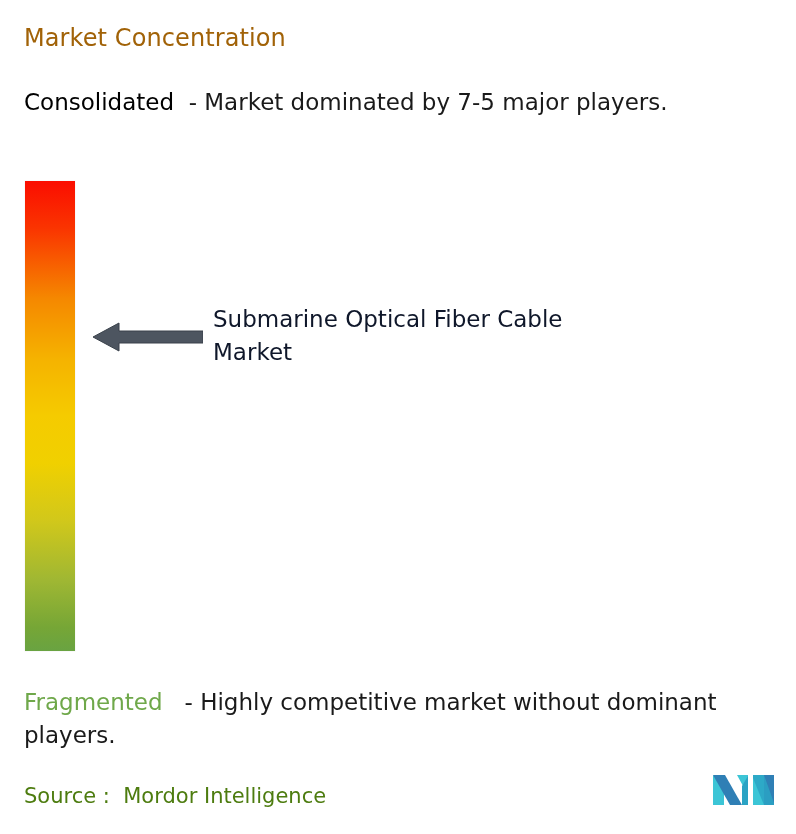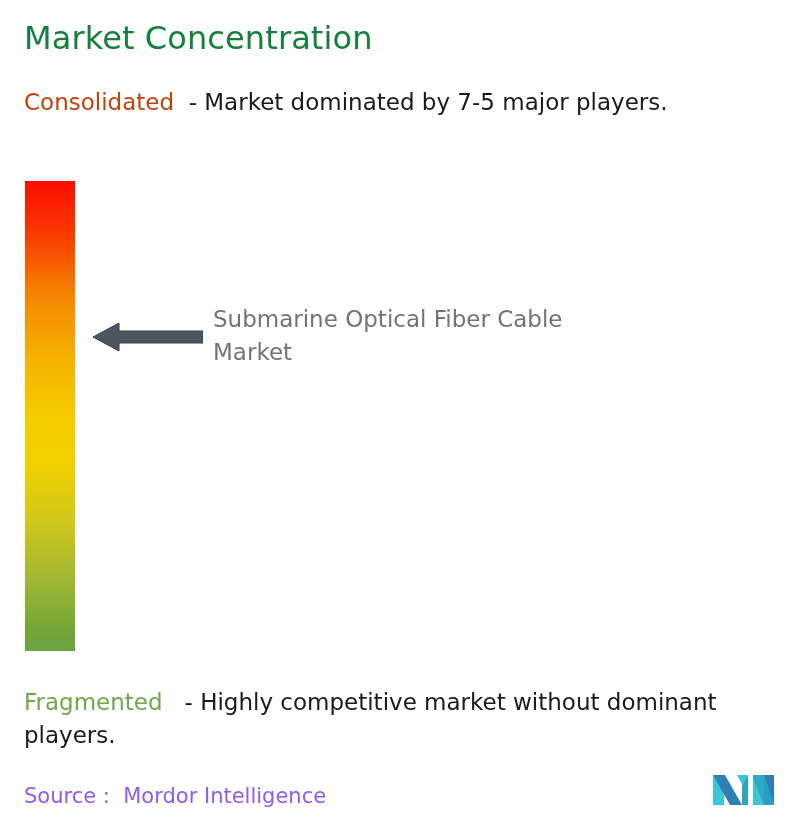--- a/index.html
+++ b/index.html
@@ -22,41 +22,41 @@
     left: 0; top: 0;
     width: 796px;
     height: 834px;
   }
 
   
   .chart-title {
     position: absolute;
     left: 24px;
     top: 20px;
-    font-size: 32px;
+    font-size: 24px;
     line-height: 36px;
     font-weight: 400;
-    color: #15803d;
+    color: #a16207;
     letter-spacing: 0.1px;
     white-space: nowrap;
   }
 
   
   .legend-top {
     position: absolute;
     left: 24px;
     top: 86px;
     width: 740px;
     font-size: 23px;
     line-height: 33px;
     font-weight: 400;
     color: #1a1a1a;
   }
   .legend-top .term {
-    color: #c2410c;
+    color: #000000;
   }
 
   
   .legend-bottom {
     position: absolute;
     left: 24px;
     top: 686px;
     width: 760px;
     font-size: 23px;
     line-height: 33px;
@@ -106,31 +106,31 @@
 
   
   .pointer-label {
     position: absolute;
     left: 213px;
     top: 303px;
     width: 420px;
     font-size: 23px;
     line-height: 33px;
     font-weight: 400;
-    color: #737373;
+    color: #0f172a;
   }
 
   
   .source-note {
     position: absolute;
     left: 24px;
     top: 782px;
     font-size: 21px;
     line-height: 28px;
-    color: #8b5cf6;
+    color: #4d7c0f;
     font-weight: 400;
     white-space: pre;
   }
 
   .brand-logo {
     position: absolute;
     left: 712px;
     top: 770px;
     width: 64px;
     height: 40px;

